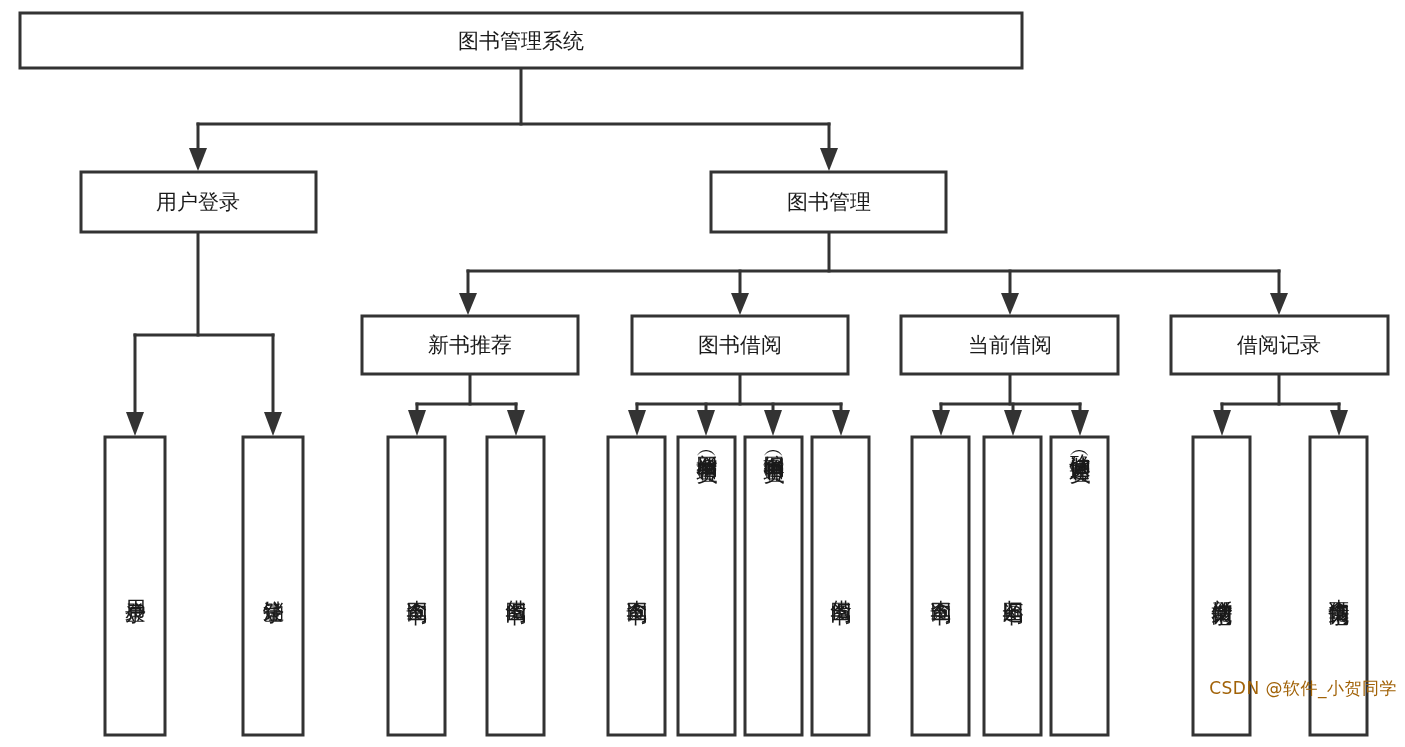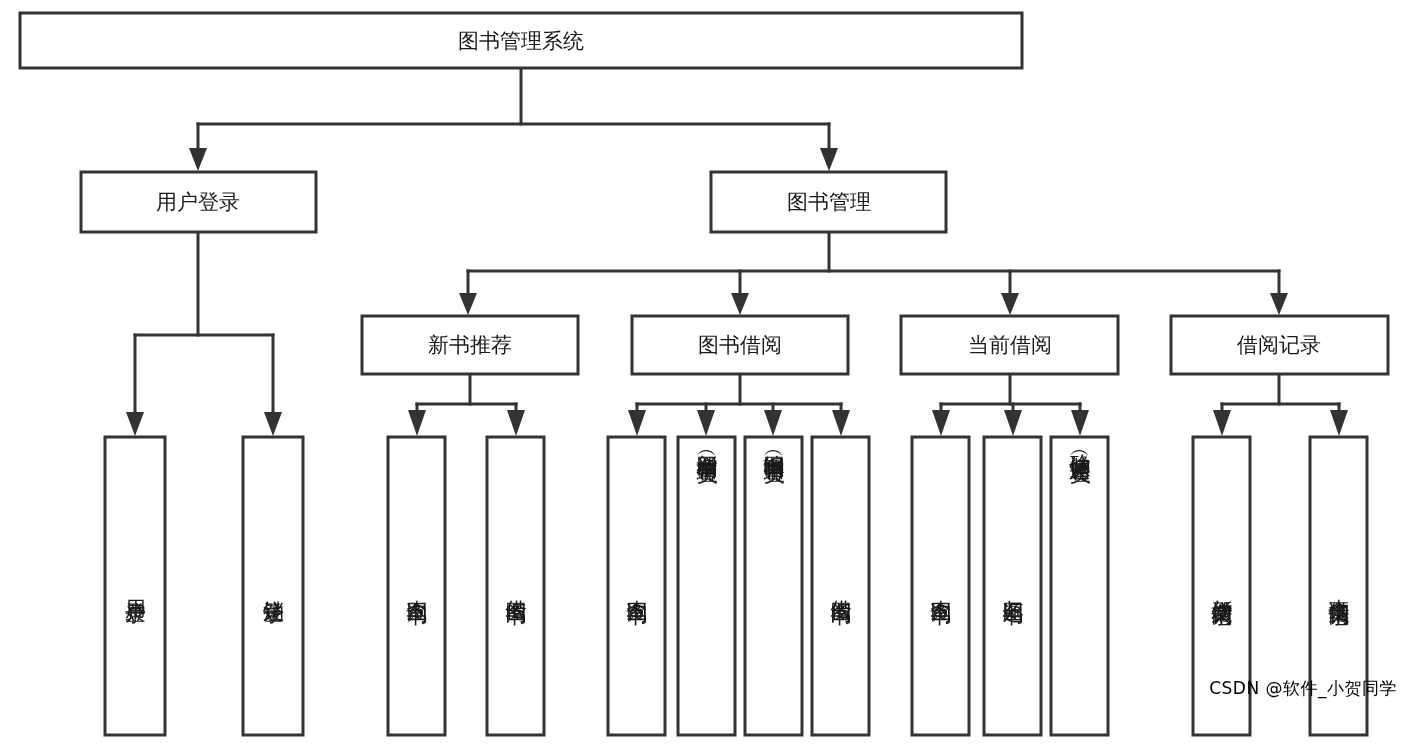--- a/index.html
+++ b/index.html
@@ -68,21 +68,21 @@
     letter-spacing: 1.5px;
     text-align: center;
     white-space: nowrap;
   }
   #watermark {
     position: absolute;
     right: 8px;
     bottom: 6px;
     font-family: "DejaVu Sans", "Liberation Sans", sans-serif;
     font-size: 17px;
-    color: #000000;
+    color: #a16207;
     letter-spacing: 0.5px;
     white-space: nowrap;
     pointer-events: none;
   }
 </style>
 </head>
 <body>
 
 <div id="diagram-root">
 

